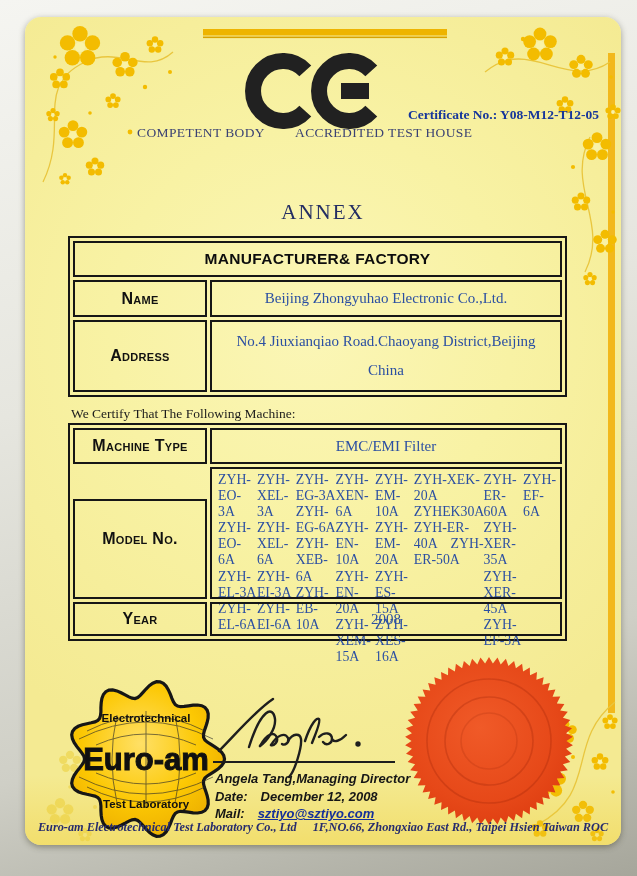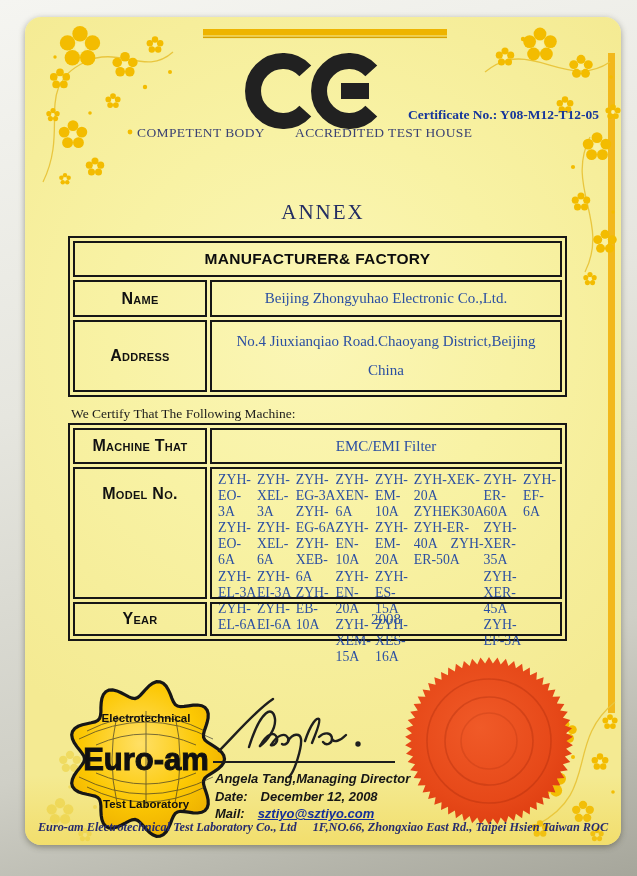--- a/index.html
+++ b/index.html
@@ -29,21 +29,21 @@
   .t2{top:406px;}
   .trow{display:flex;gap:3px;}
   .cell{border:2px solid #161616;box-sizing:border-box;display:flex;align-items:center;justify-content:center;}
   .cell.full{flex:1;}
   .cell.lab{width:134px;flex:none;font-weight:bold;font-variant:small-caps;font-size:16px;color:#111;letter-spacing:.3px;}
   .cell.val{flex:1;font-family:"Liberation Serif",serif;font-size:15px;color:#2b4fa2;}
   .thead-txt{font-weight:bold;font-size:15.5px;color:#0d0d0d;letter-spacing:.3px;}
   .addr-val{flex-direction:column;line-height:29px;}
   .model-cell{flex-direction:row;align-items:flex-start;justify-content:flex-start;padding:3px 4px 0 6px;}
   .model-line{white-space:pre-wrap;font-family:"Liberation Serif",serif;font-size:13.8px;line-height:16.1px;color:#2b4fa2;}
-  .lab-top{align-items:flex-start;padding-top:16px;}
+  .lab-top{align-items:flex-start;padding-top:29px;margin-top:32px;}
   .certify{position:absolute;left:46px;top:389px;z-index:3;font-family:"Liberation Serif",serif;
     font-size:13.5px;color:#1c1c1c;}
   
   .euroam{position:absolute;left:26px;top:658px;z-index:4;}
   .euroam text{font-family:"Liberation Sans",sans-serif;fill:#101010;}
   .sig-svg{position:absolute;left:190px;top:672px;z-index:5;}
   .sig-line{position:absolute;left:188px;top:744px;width:182px;height:2px;background:#1d1d1d;z-index:4;}
   .sig-block{position:absolute;left:190px;top:753px;z-index:5;font-style:italic;font-weight:bold;
     font-size:13px;color:#161616;line-height:17.5px;}
   .sig-row{display:flex;gap:13px;}
@@ -165,21 +165,21 @@
           <div>No.4 Jiuxianqiao Road.Chaoyang District,Beijing</div>
           <div>China</div>
         </div>
       </div>
     </div>
 
     <div class="certify">We Certify That The Following Machine:</div>
 
     <div class="tbl t2">
       <div class="trow" style="height:36px;">
-        <div class="cell lab">Machine That</div>
+        <div class="cell lab">Machine Type</div>
         <div class="cell val">EMC/EMI Filter</div>
       </div>
       <div class="trow" style="height:132px;">
         <div class="cell lab lab-top">Model No.</div>
         <div class="cell val model-cell">
           <div class="model-line">ZYH-EO-3A      ZYH-EO-6A      ZYH-EL-3A      ZYH-EL-6A</div>
           <div class="model-line">ZYH-XEL-3A     ZYH-XEL-6A     ZYH-EI-3A     ZYH-EI-6A</div>
           <div class="model-line">ZYH-EG-3A     ZYH-EG-6A     ZYH-XEB-6A     ZYH-EB-10A</div>
           <div class="model-line">ZYH-XEN-6A  ZYH-EN-10A  ZYH-EN-20A  ZYH-XEM-15A</div>
           <div class="model-line">ZYH-EM-10A  ZYH-EM-20A  ZYH-ES-15A  ZYH-XES-16A</div>

